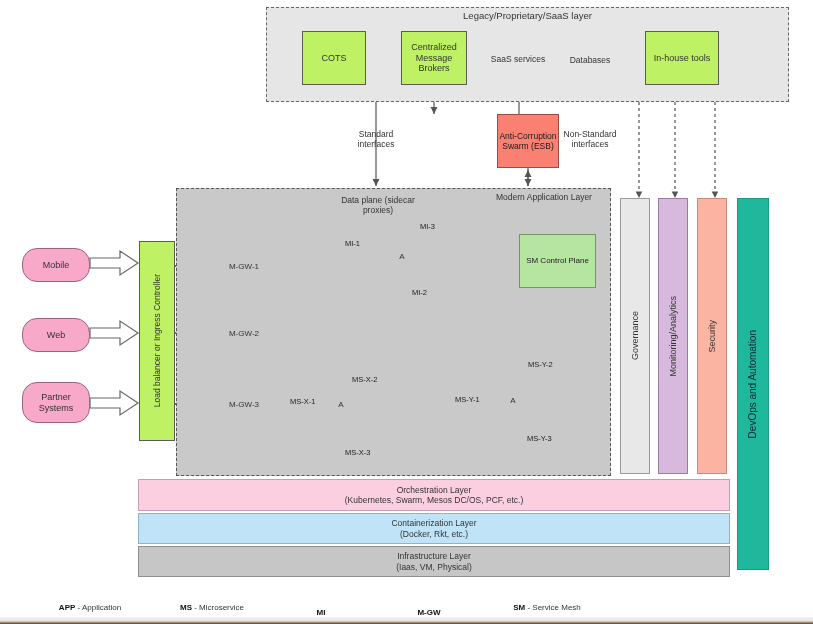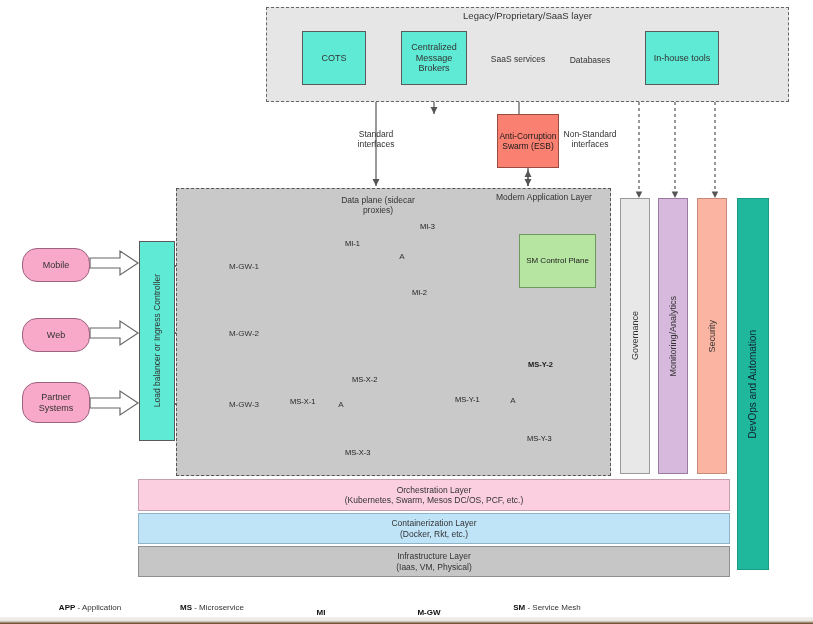--- a/index.html
+++ b/index.html
@@ -9,21 +9,21 @@
   .abs{position:absolute;box-sizing:border-box;}
   .ctr{display:flex;align-items:center;justify-content:center;text-align:center;line-height:1.18;}
   .lbl{position:absolute;text-align:center;line-height:1.2;color:#333;}
 
   
   .legacy-layer{left:266px;top:7px;width:523px;height:95px;background:#e6e6e6;
                 border:1.5px dashed #666;}
   .modern-layer{left:176px;top:188px;width:435px;height:288px;background:#c9c9c9;
                 border:1.5px dashed #555;}
 
-  .wbox{background:#5eead4;border:1.3px solid #5a5a5a;}
+  .wbox{background:#bef264;border:1.3px solid #5a5a5a;}
   .vbar{border:1.3px solid #777;}
   .hbar{border:1.3px solid #777;}
 
   .vtext{writing-mode:vertical-rl;transform:rotate(180deg);white-space:nowrap;}
 
   .pink-cap{background:#f8a8c8;border:1.4px solid #9c6480;border-radius:15px;}
   .hexlbl{position:absolute;font-size:7.5px;color:#1a1a1a;white-space:nowrap;}
   .footerband{left:0;top:617px;width:813px;height:7px;background:
      linear-gradient(to bottom,#f2f0ee 0%,#e9e6e2 55%,#5b3b16 100%);}
   .legend-item{position:absolute;font-size:8px;color:#333;text-align:center;line-height:1.25;}
@@ -249,21 +249,21 @@
 
 <div class="hexlbl" style="left:345px;top:239px;">MI-1</div>
 <div class="hexlbl" style="left:412px;top:288px;">MI-2</div>
 <div class="hexlbl" style="left:420px;top:222px;">MI-3</div>
 
 <div class="hexlbl" style="left:290px;top:397px;">MS-X-1</div>
 <div class="hexlbl" style="left:352px;top:375px;">MS-X-2</div>
 <div class="hexlbl" style="left:345px;top:448px;">MS-X-3</div>
 
 <div class="hexlbl" style="left:455px;top:395px;">MS-Y-1</div>
-<div class="hexlbl" style="left:528px;top:360px;font-weight:bold;">MS-Y-2</div>
+<div class="hexlbl" style="left:528px;top:360px;">MS-Y-2</div>
 <div class="hexlbl" style="left:527px;top:434px;">MS-Y-3</div>
 
 <div class="abs vbar ctr" style="left:620px;top:198px;width:30px;height:276px;background:#e8e8e8;border-color:#999;">
   <span class="vtext" style="font-size:9px;">Governance</span>
 </div>
 <div class="abs vbar ctr" style="left:658px;top:198px;width:30px;height:276px;background:#d7b9dd;border-color:#9b7ba3;">
   <span class="vtext" style="font-size:9px;">Monitoring/Analytics</span>
 </div>
 <div class="abs vbar ctr" style="left:697px;top:198px;width:30px;height:276px;background:#fbb4a2;border-color:#c98a79;">
   <span class="vtext" style="font-size:9px;">Security</span>

